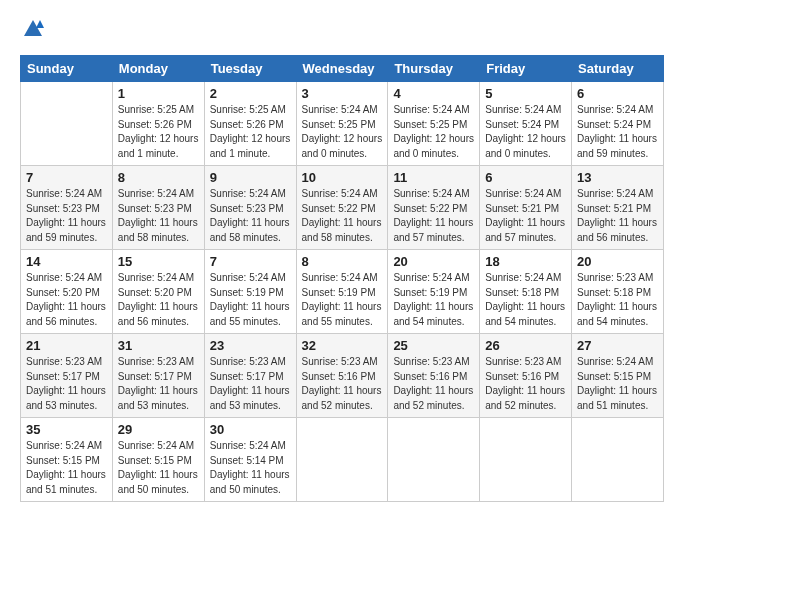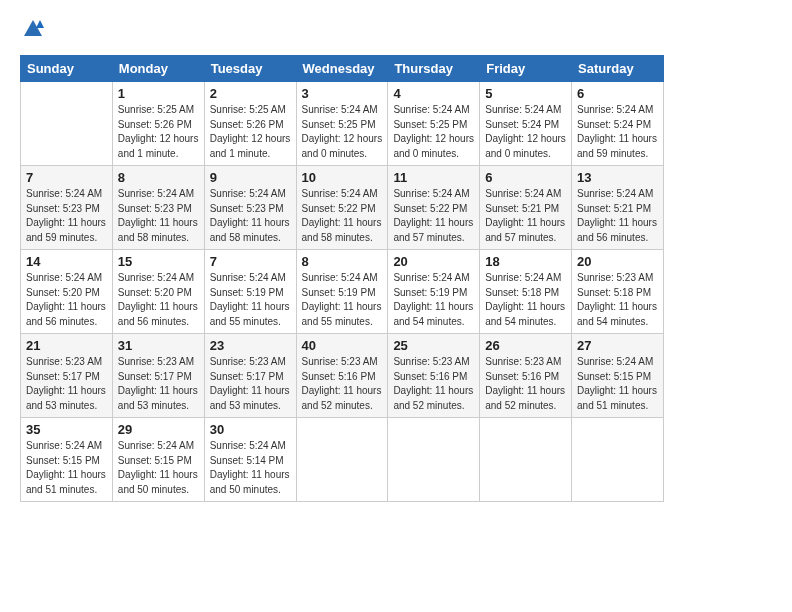--- a/index.html
+++ b/index.html
@@ -289,21 +289,21 @@
 and 53 minutes.</div>
           </td>
           <td>
             <span class="day-number">23</span>
             <div class="day-info" style="white-space: pre-line;">Sunrise: 5:23 AM
 Sunset: 5:17 PM
 Daylight: 11 hours
 and 53 minutes.</div>
           </td>
           <td>
-            <span class="day-number">40</span>
+            <span class="day-number">32</span>
             <div class="day-info" style="white-space: pre-line;">Sunrise: 5:23 AM
 Sunset: 5:16 PM
 Daylight: 11 hours
 and 52 minutes.</div>
           </td>
           <td>
             <span class="day-number">25</span>
             <div class="day-info" style="white-space: pre-line;">Sunrise: 5:23 AM
 Sunset: 5:16 PM
 Daylight: 11 hours

